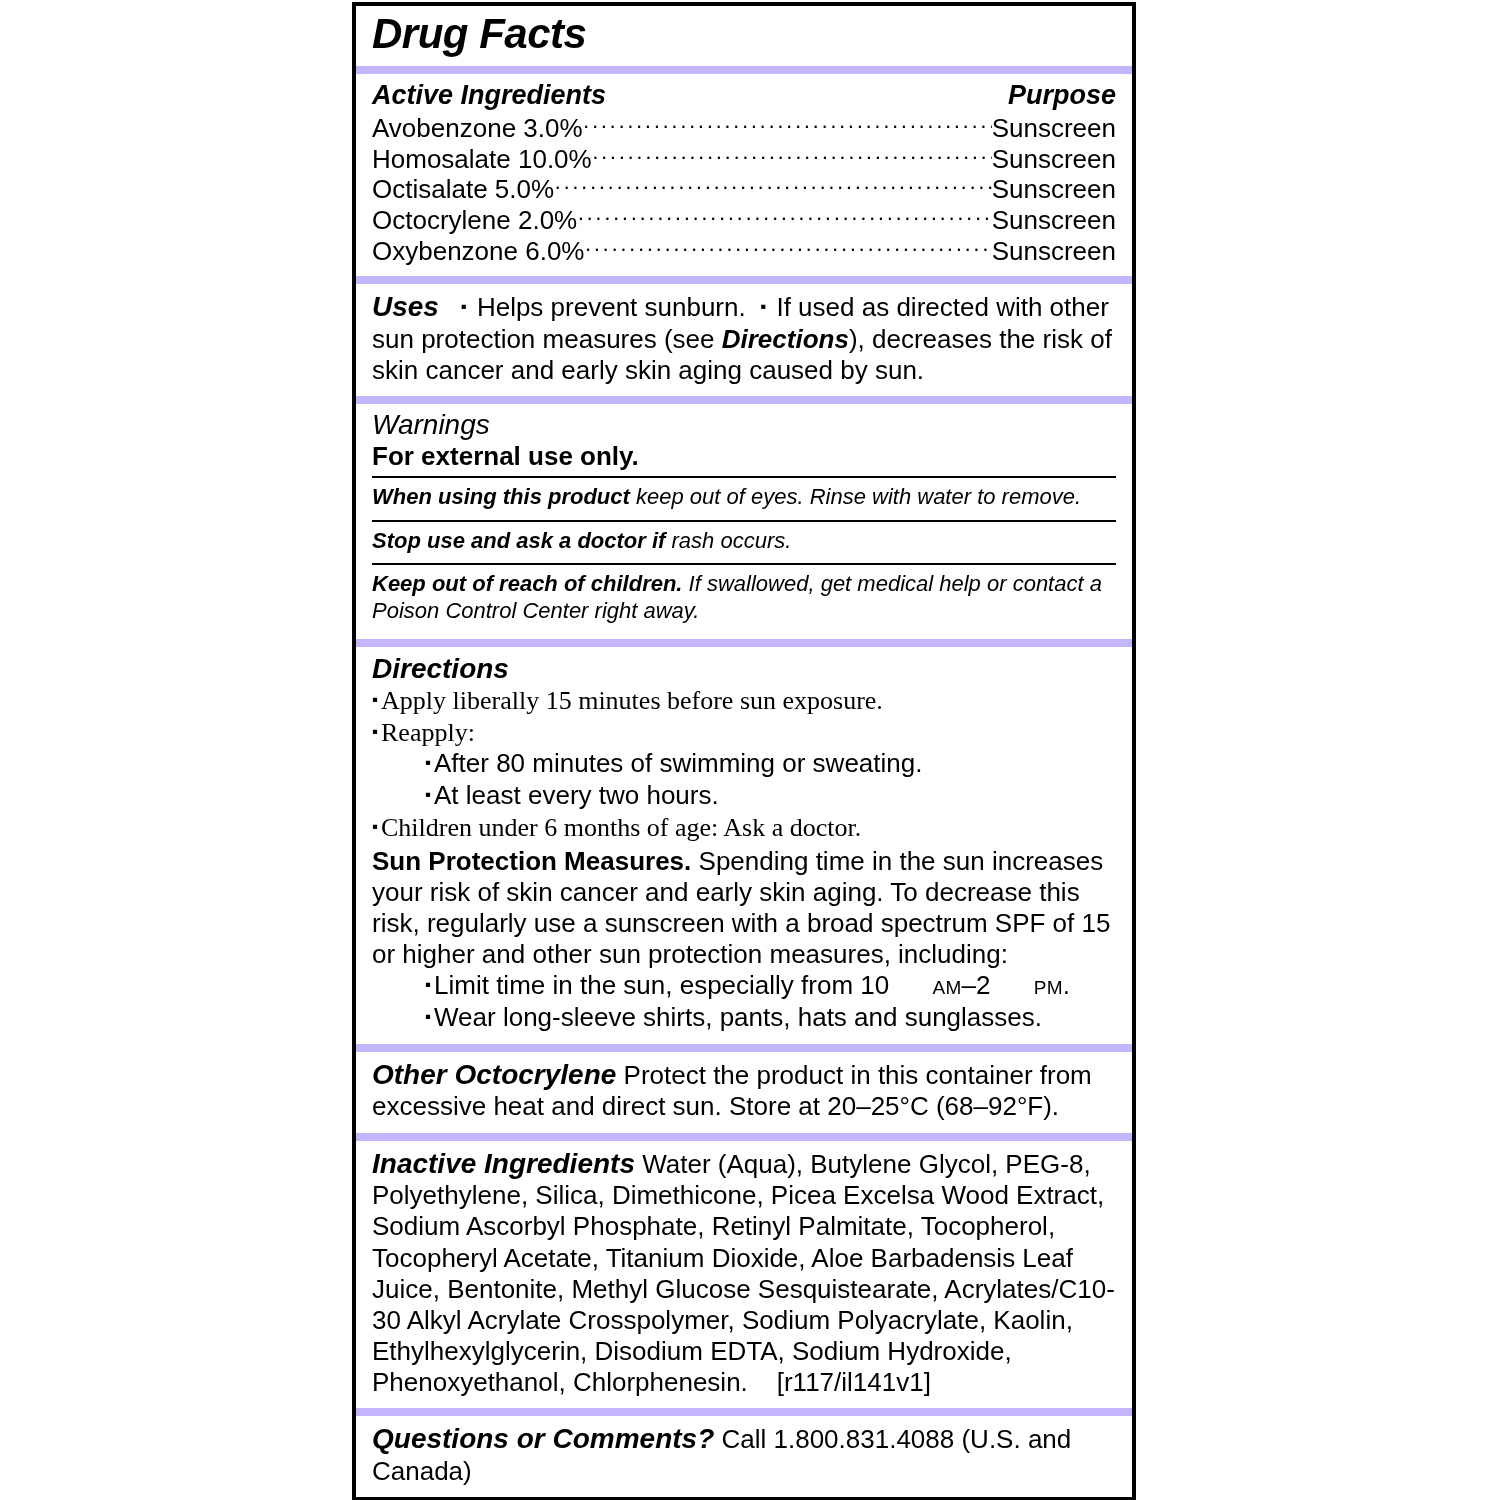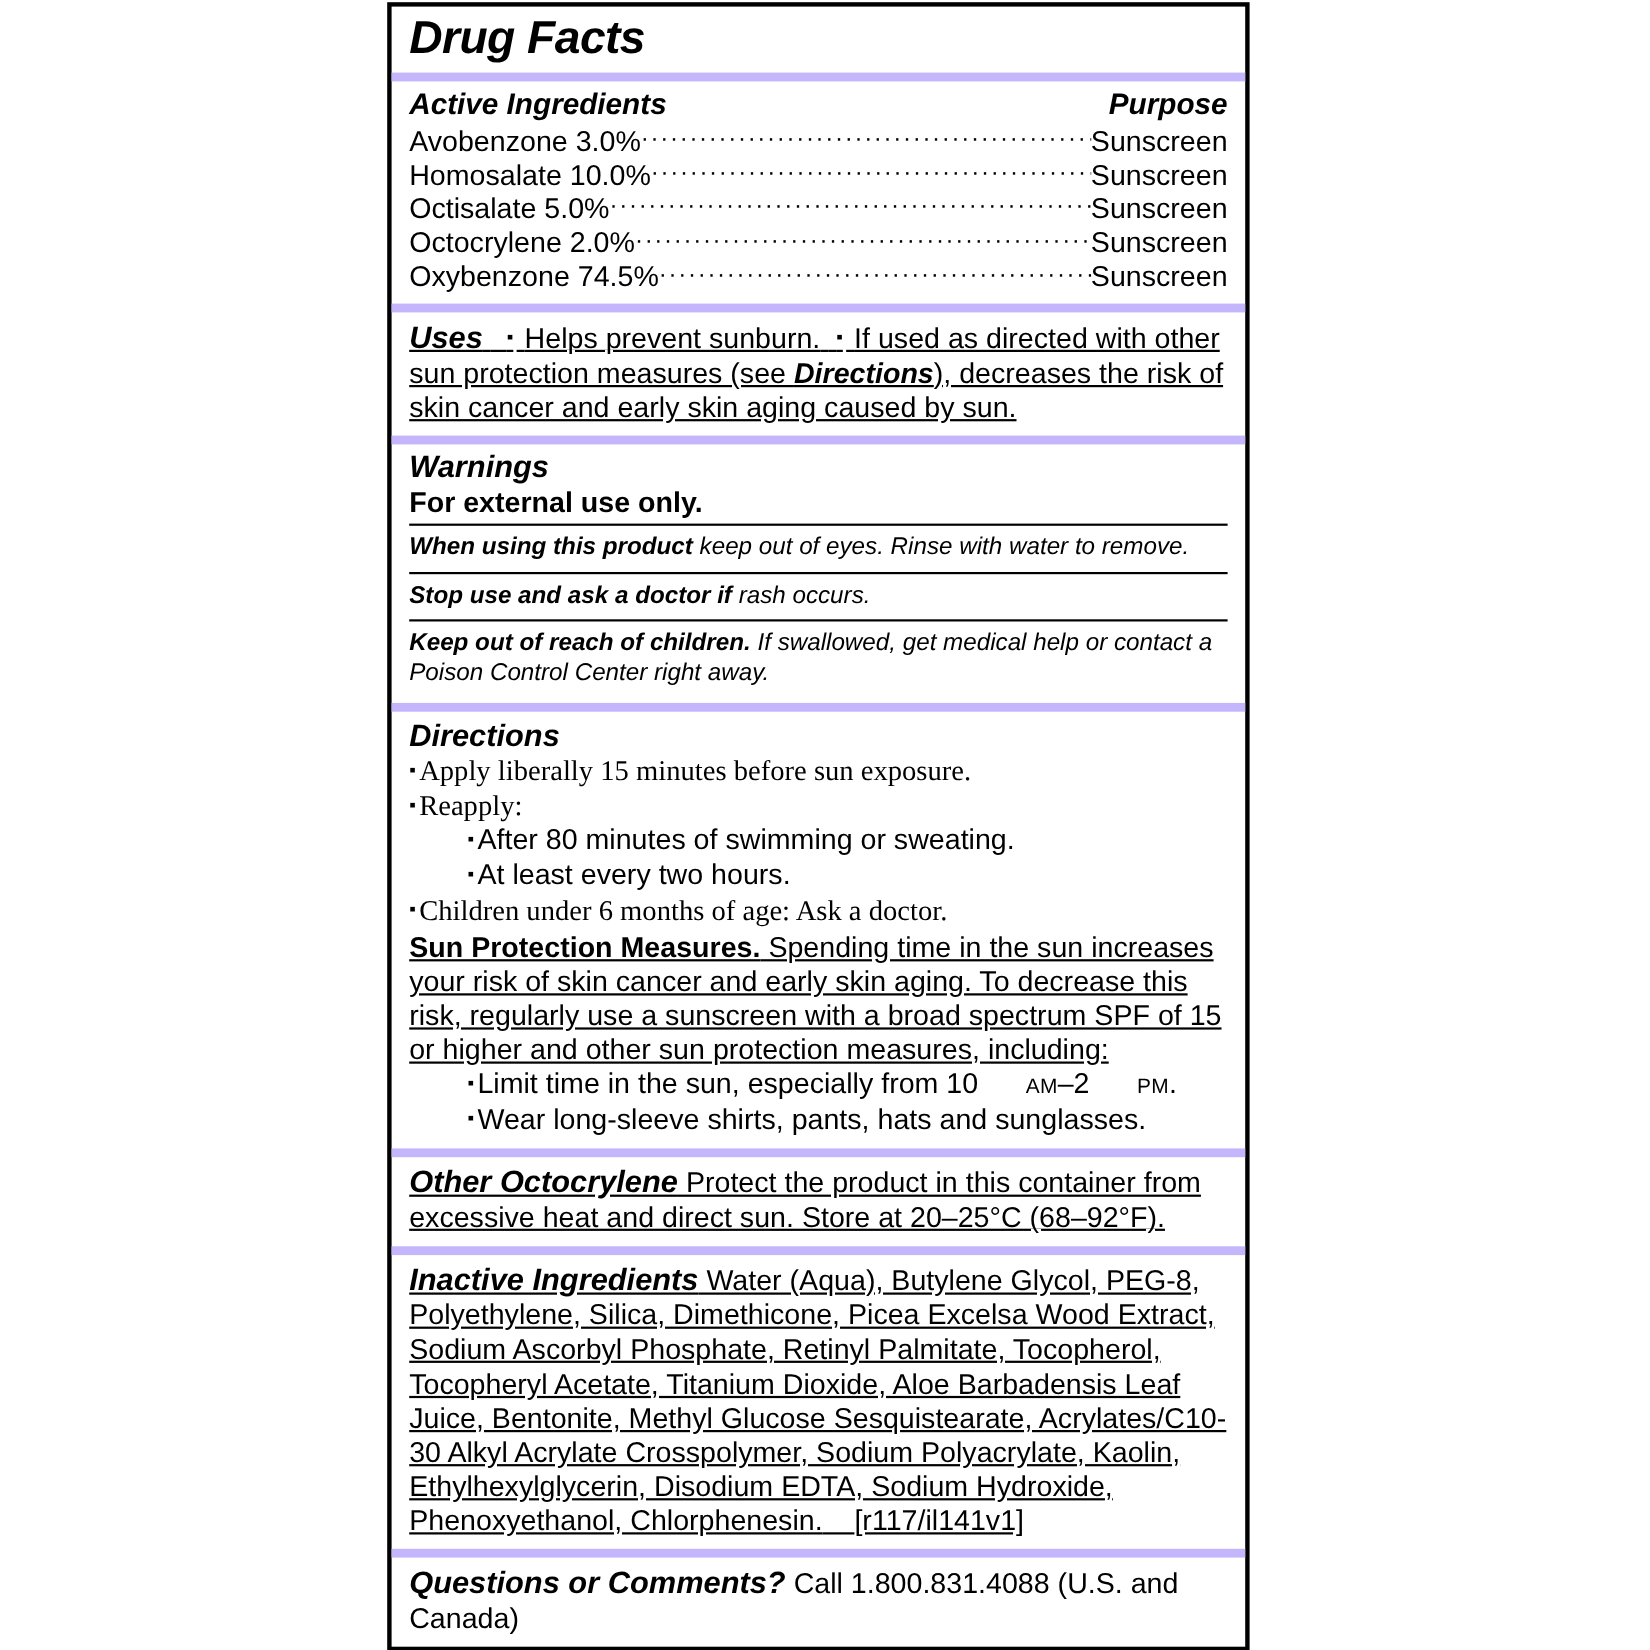--- a/index.html
+++ b/index.html
@@ -78,35 +78,34 @@
   .ing-purpose { flex: 0 0 auto; }
 
   .sec-italic-head {
     font-size: 28px;
     font-weight: bold;
     font-style: italic;
   }
   .body-text {
     font-size: 26px;
     line-height: 1.2;
-    text-decoration: underline;
   }
   .bold { font-weight: bold; }
   .bold-ital { font-weight: bold; font-style: italic; }
 
   .sq {
     font-size: 17px;
     position: relative;
     top: -4px;
     padding-right: 3px;
   }
 
   .warn-head {
     font-size: 28px;
-    font-weight: bold;
+    font-weight: normal;
     font-style: italic;
     line-height: 1.1;
   }
   .warn-sub {
     font-size: 26px;
     font-weight: bold;
     line-height: 1.2;
   }
   .warn-para {
     font-size: 22px;
@@ -177,21 +176,21 @@
         <span class="ing-name">Octisalate 5.0%</span>
         <span class="ing-dots">·······························································································································</span>
         <span class="ing-purpose">Sunscreen</span>
       </div>
       <div class="ing-line">
         <span class="ing-name">Octocrylene 2.0%</span>
         <span class="ing-dots">·······························································································································</span>
         <span class="ing-purpose">Sunscreen</span>
       </div>
       <div class="ing-line">
-        <span class="ing-name">Oxybenzone 74.5%</span>
+        <span class="ing-name">Oxybenzone 6.0%</span>
         <span class="ing-dots">·······························································································································</span>
         <span class="ing-purpose">Sunscreen</span>
       </div>
     </div>
 
     <div class="block rule-thick">
       <div class="body-text">
         <span class="sec-italic-head">Uses</span>
         <span>&nbsp;&nbsp;</span><span class="sq">▪</span>
         <span>Helps prevent sunburn.</span>

